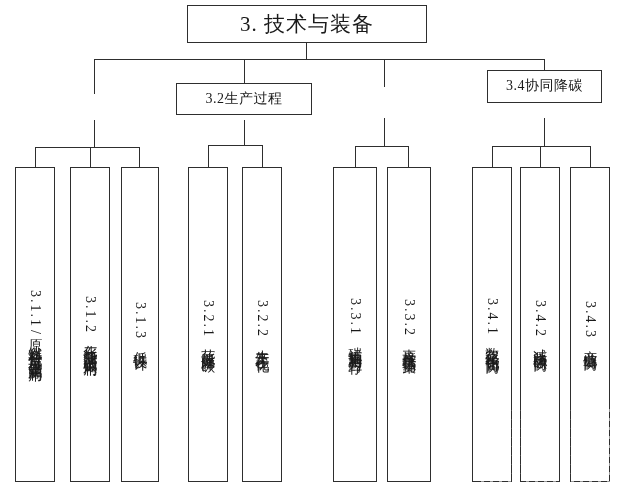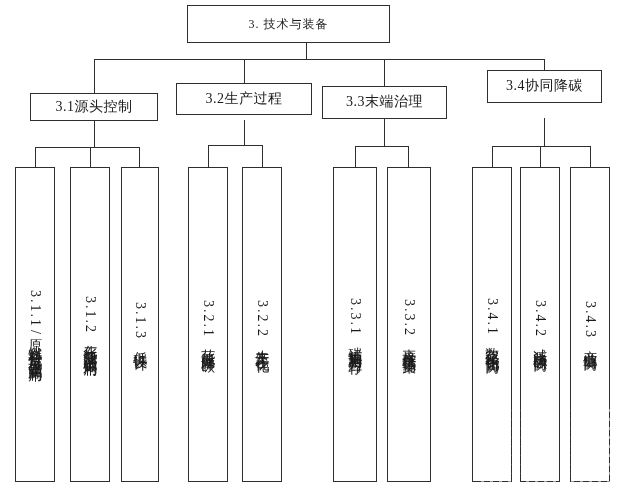--- a/index.html
+++ b/index.html
@@ -4,21 +4,21 @@
 <style>
   html,body{margin:0;padding:0;background:#ffffff;}
   .stage{
     position:relative;width:628px;height:490px;background:#ffffff;overflow:hidden;
     font-family:"Liberation Serif","DejaVu Serif",serif;color:#1a1a1a;
   }
   .box{
     position:absolute;box-sizing:border-box;border:1px solid #2e2e2e;background:#ffffff;
     display:flex;align-items:center;justify-content:center;text-align:center;z-index:2;
   }
-  .root{left:187px;top:5px;width:203px;height:38px;font-size:12px;letter-spacing:1px;}
+  .root{left:187px;top:5px;width:240px;height:38px;font-size:21px;letter-spacing:1px;}
   .branch{font-size:14px;line-height:1.3;letter-spacing:0.5px;}
   .b1{left:30px;top:93px;width:128px;height:28px;}
   .b2{left:176px;top:83px;width:136px;height:32px;}
   .b3{left:322px;top:86px;width:125px;height:33px;}
   .b4{left:487px;top:70px;width:115px;height:33px;}
   .leaf{top:167px;height:315px;font-size:14px;}
   .leaf > span{
     writing-mode:vertical-rl;text-orientation:mixed;
     letter-spacing:2px;line-height:1.1;max-height:305px;
   }
@@ -85,30 +85,24 @@
   <div class="line v c-g3a"></div>
   <div class="line v c-g3b"></div>
   <div class="line v c-g4a"></div>
   <div class="line v c-g4b"></div>
   <div class="line v c-g4c"></div>
 
   <div class="box root">
     <span>3. 技术与装备</span>
   </div>
 
-  <div class="box branch b1">
-    <span>3.1源头控制</span>
-  </div>
   <div class="box branch b2">
     <span>
       <span style="display:block">3.2生产过程</span>
     </span>
-  </div>
-  <div class="box branch b3">
-    <span>3.3末端治理</span>
   </div>
   <div class="box branch b4">
     <span>3.4协同降碳</span>
   </div>
 
   <div class="box leaf l1">
     <span>3.1.1原/燃料替代与可再生能源利用</span>
   </div>
   <div class="box leaf l2">
     <span>3.1.2化石能源清洁低碳利用</span>

